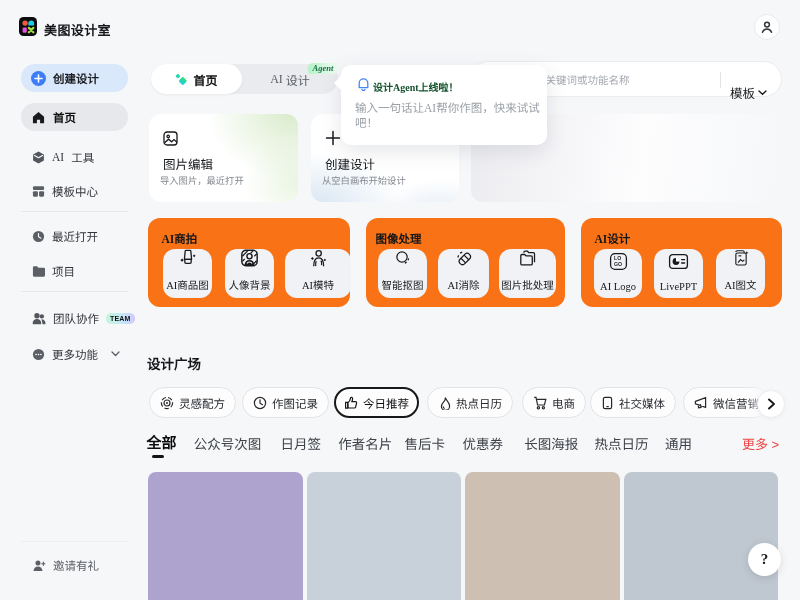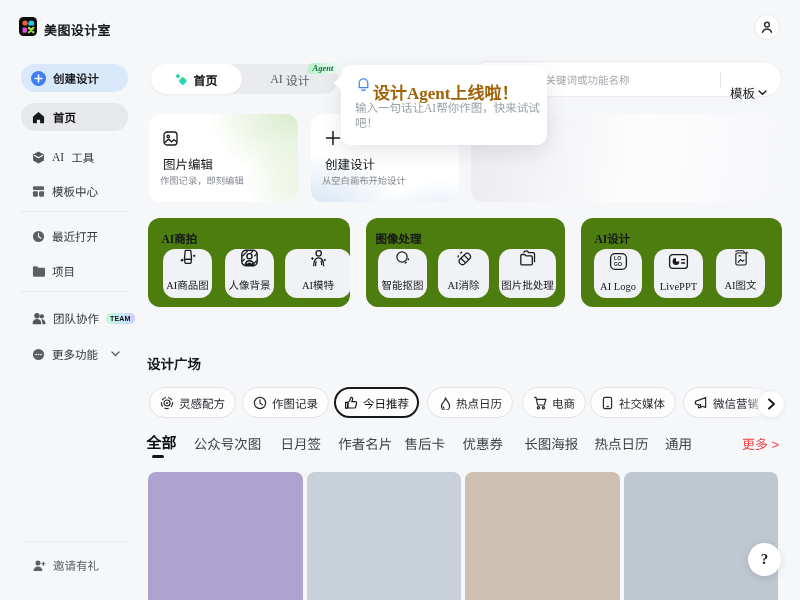--- a/index.html
+++ b/index.html
@@ -25,31 +25,31 @@
 #tab-ai{left:91px;top:0;width:96px;height:30px;display:flex;align-items:center;justify-content:center;font-size:12px;color:#5c6066}
 #agent-badge{left:308px;top:63px;height:10.5px;padding:0 4.5px;border-radius:5px 5px 5px 3px;background:linear-gradient(90deg,#b5f2c6,#ddf8e6 65%,#eefcf2);display:flex;align-items:center;font-size:8.5px;font-weight:bold;font-style:italic;color:#157347;font-family:"Liberation Serif",serif}
 
 #search{left:470px;top:61px;width:312px;height:36px;border-radius:18px;background:#fff;border:1px solid #ececef;display:flex;align-items:center}
 #search .ph{margin-left:43px;font-size:10.5px;color:#a3a8ae}
 #search .vdiv{position:absolute;right:60px;top:10px;width:1px;height:16px;background:#e3e4e8}
 #search .tpl{position:absolute;right:14px;top:21px;font-size:12.5px;color:#17191c;display:flex;align-items:center;gap:3px}
 
 #popup{left:341px;top:65px;width:206px;height:80px;background:#fff;border-radius:10px;box-shadow:0 6px 20px rgba(80,90,110,.15);z-index:30}
 #popup .arrow{position:absolute;left:-5px;top:13px;width:10px;height:10px;background:#fff;transform:rotate(45deg)}
-#popup .t{position:absolute;left:32px;top:14px;font-size:17px;font-weight:bold;color:#a16207;white-space:nowrap}
+#popup .t{position:absolute;left:32px;top:14px;font-size:10px;font-weight:bold;color:#14532d;white-space:nowrap}
 #popup .b{position:absolute;left:14px;top:36px;font-size:11.5px;color:#9aa0a6;line-height:14.5px;white-space:nowrap}
 
 .card{position:absolute;border-radius:12px;background:#fff}
 #c-edit{left:149px;top:114px;width:149px;height:88px;background:radial-gradient(115px 90px at 97% -2%,#d9ebcb,rgba(255,255,255,0) 75%),radial-gradient(80px 65px at 102% 78%,#e9f4e0,rgba(255,255,255,0) 72%),#fff}
 #c-new{left:311px;top:114px;width:148px;height:88px;background:radial-gradient(125px 80px at 0% 112%,#d3e2f1,rgba(255,255,255,0) 75%),radial-gradient(95px 60px at 88% 122%,#dfe9f4,rgba(255,255,255,0) 70%),#fff}
 #c-blank{left:471px;top:114px;width:309px;height:88px;background:linear-gradient(97deg,#ececf0,#fdfdfe 55%,#f6f7f9)}
 .r1title{position:absolute;left:14px;top:40px;font-size:12.5px;font-weight:normal;color:#15171a}
 .r1sub{position:absolute;left:11px;top:59px;font-size:9.3px;color:#83878d;letter-spacing:0}
 
-.gcard{position:absolute;top:218px;height:89px;border-radius:12px;background:#4d7c0f}
+.gcard{position:absolute;top:218px;height:89px;border-radius:12px;background:#f97316}
 #g1{left:148px;width:202px}
 #g2{left:366px;width:199px}
 #g3{left:581px;width:201px}
 .gtitle{position:absolute;left:13.5px;top:12px;font-size:11.5px;font-weight:bold;color:#15171a}
 .tile{position:absolute;top:31px;height:49px;border-radius:12px;background:#f1f2f5;display:flex;flex-direction:column;align-items:center;justify-content:flex-end;padding-bottom:6px}
 .tile .lb{font-size:10.5px;color:#17191c;margin-top:8px;white-space:nowrap}
 .tile svg{margin:0 auto 2px}
 
 #plaza-title{left:147px;top:352.5px;font-size:13.5px;font-weight:bold;color:#15171a}
 #chips{left:0;top:387px;width:800px;height:31px}
@@ -189,21 +189,21 @@
   <div class="b">输入一句话让<span class="lt">AI</span>帮你作图，快来试试<br>吧！</div>
 </div>
 
 <div id="c-edit" class="card">
   <svg style="position:absolute;left:14px;top:17px" width="15" height="15" viewBox="0 0 15 15" fill="none" stroke="#17191c" stroke-width="1.3">
     <rect x="1" y="1" width="13" height="13" rx="3"></rect>
     <circle cx="5.2" cy="5.4" r="1.2"></circle>
     <path d="M1.6 11.8 L5.6 8.2 L8.6 10.8 L11 8.6 L14 11.2"></path>
   </svg>
   <div class="r1title">图片编辑</div>
-  <div class="r1sub">作图记录，即刻编辑</div>
+  <div class="r1sub">导入图片，最近打开</div>
 </div>
 <div id="c-new" class="card">
   <svg style="position:absolute;left:14px;top:16px" width="16" height="16" viewBox="0 0 16 16">
       <path d="M8 1.5 V14.5 M1.5 8 H14.5" stroke="#17191c" stroke-width="1.5" stroke-linecap="round"></path>
     </svg>
   <div class="r1title">创建设计</div>
   <div class="r1sub">从空白画布开始设计</div>
 </div>
 <div id="c-blank" class="card"></div>
 

